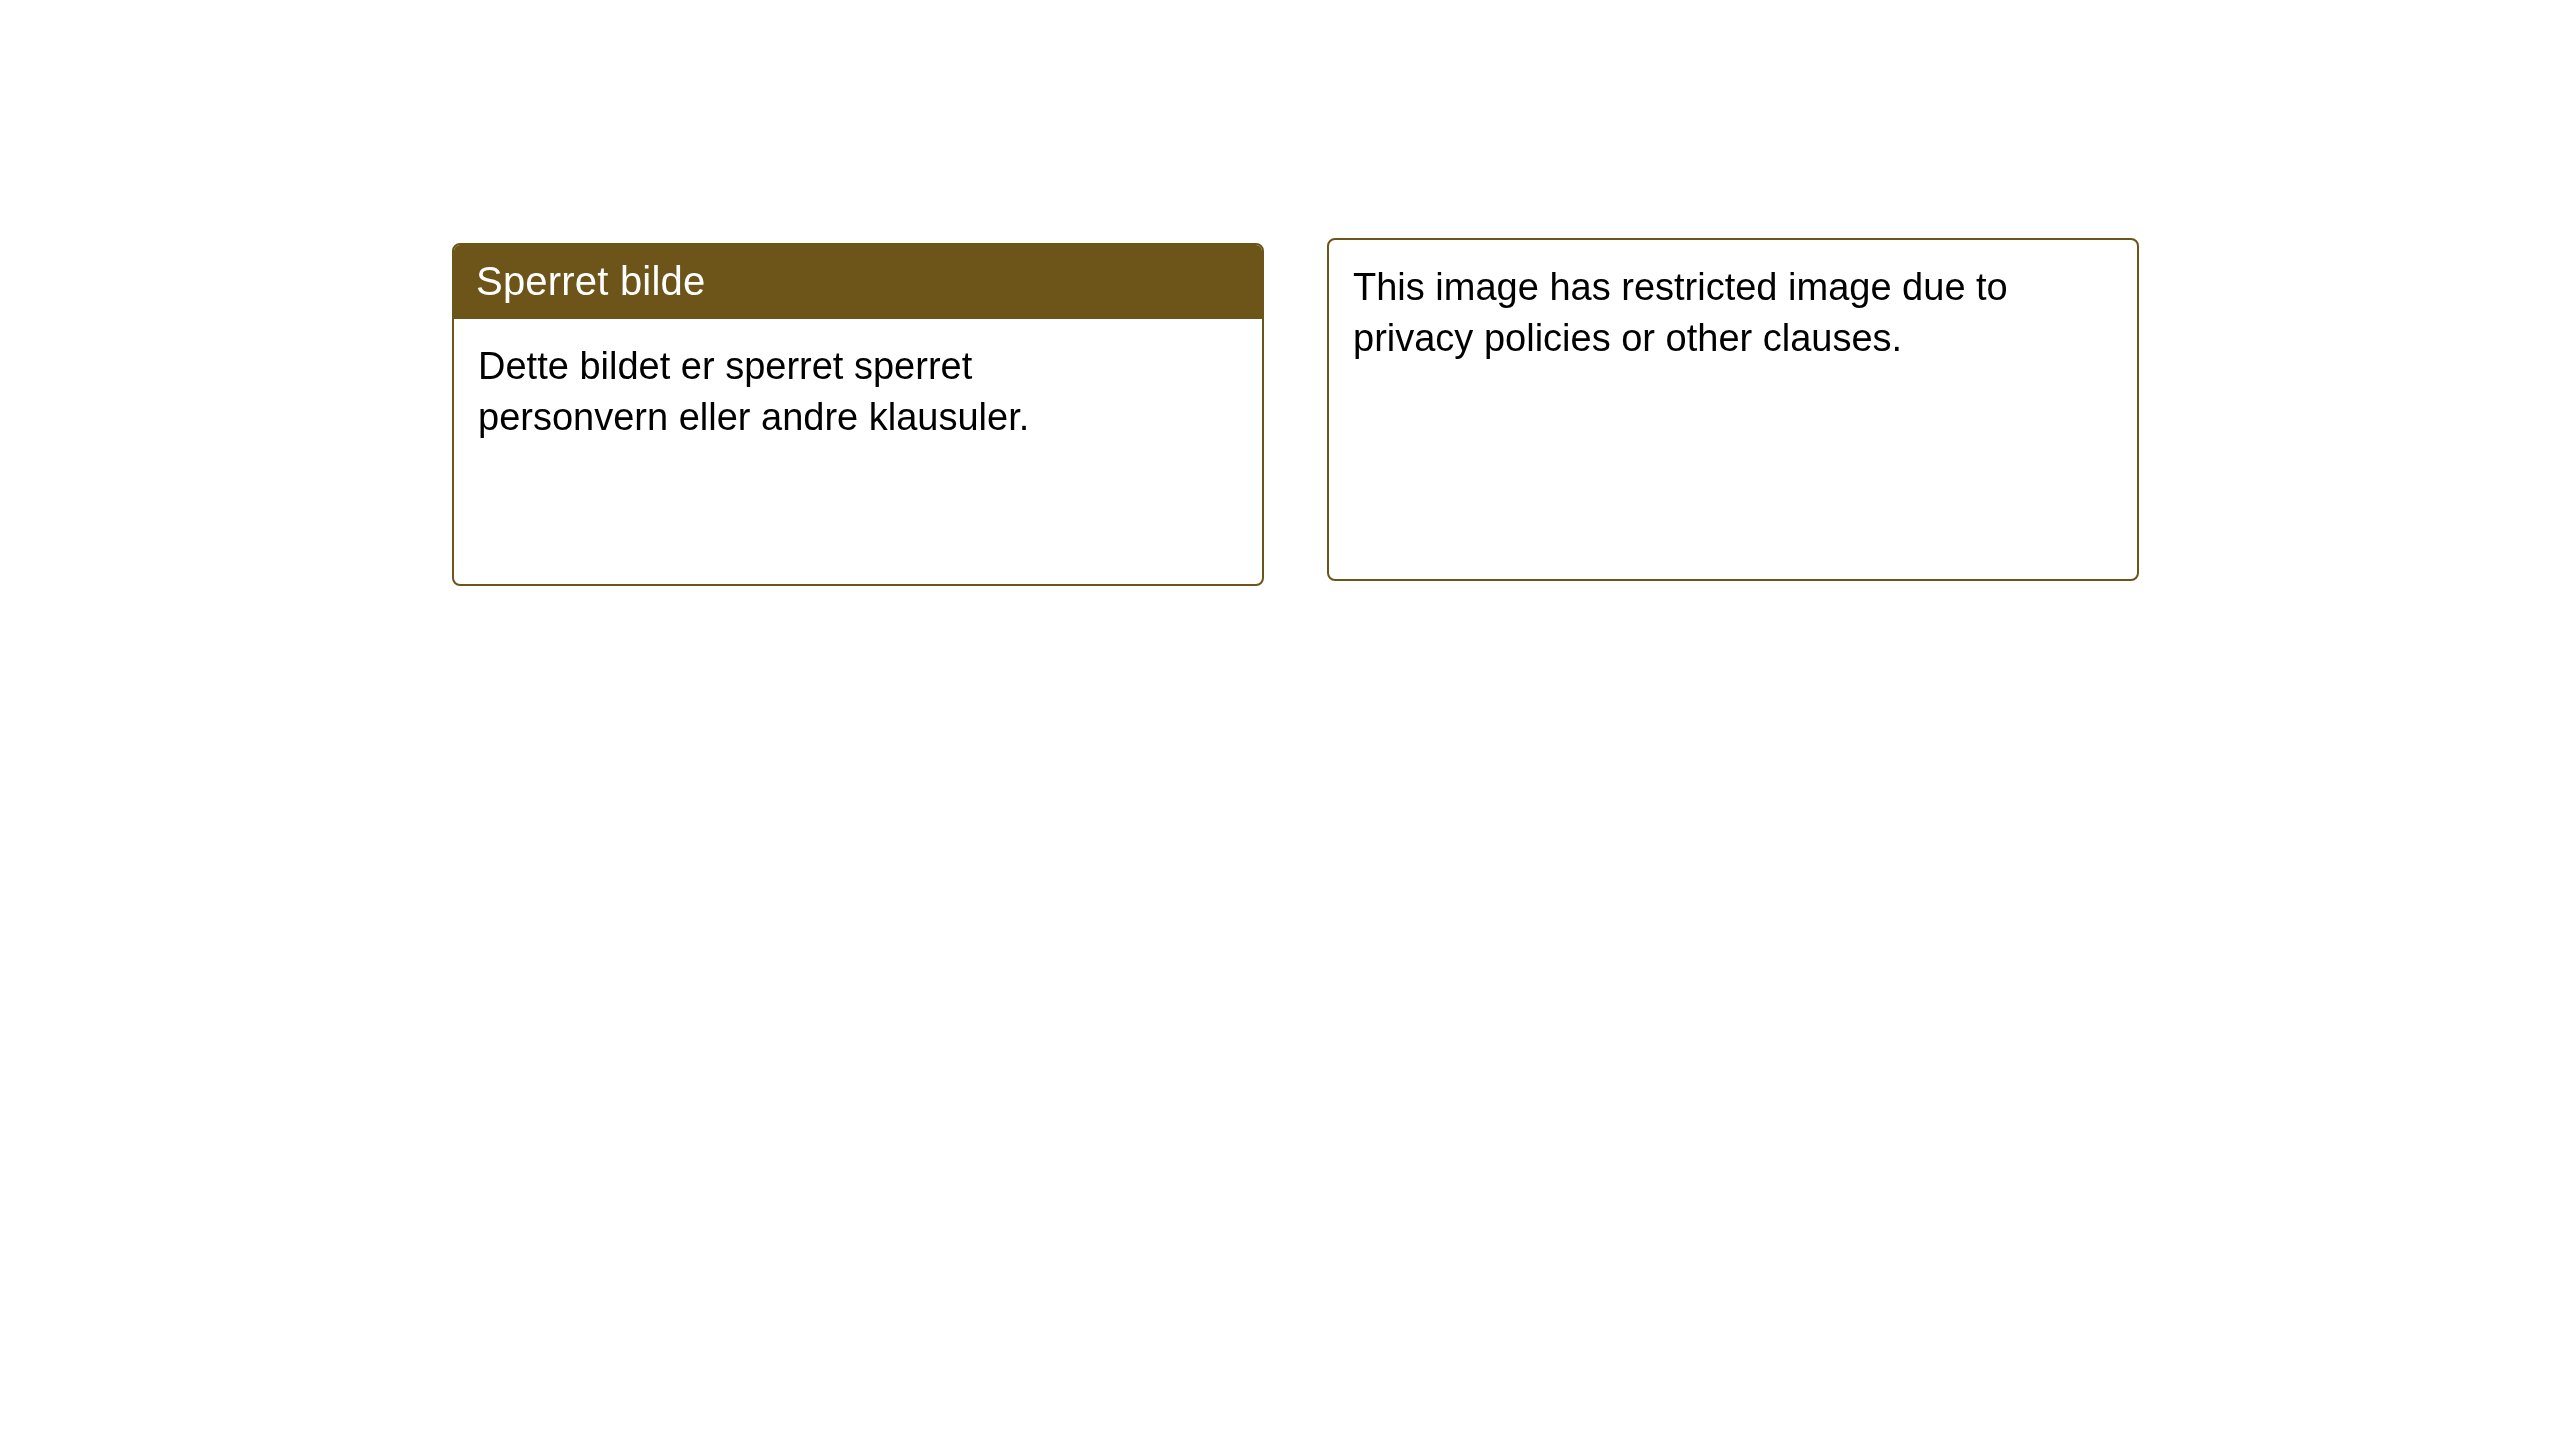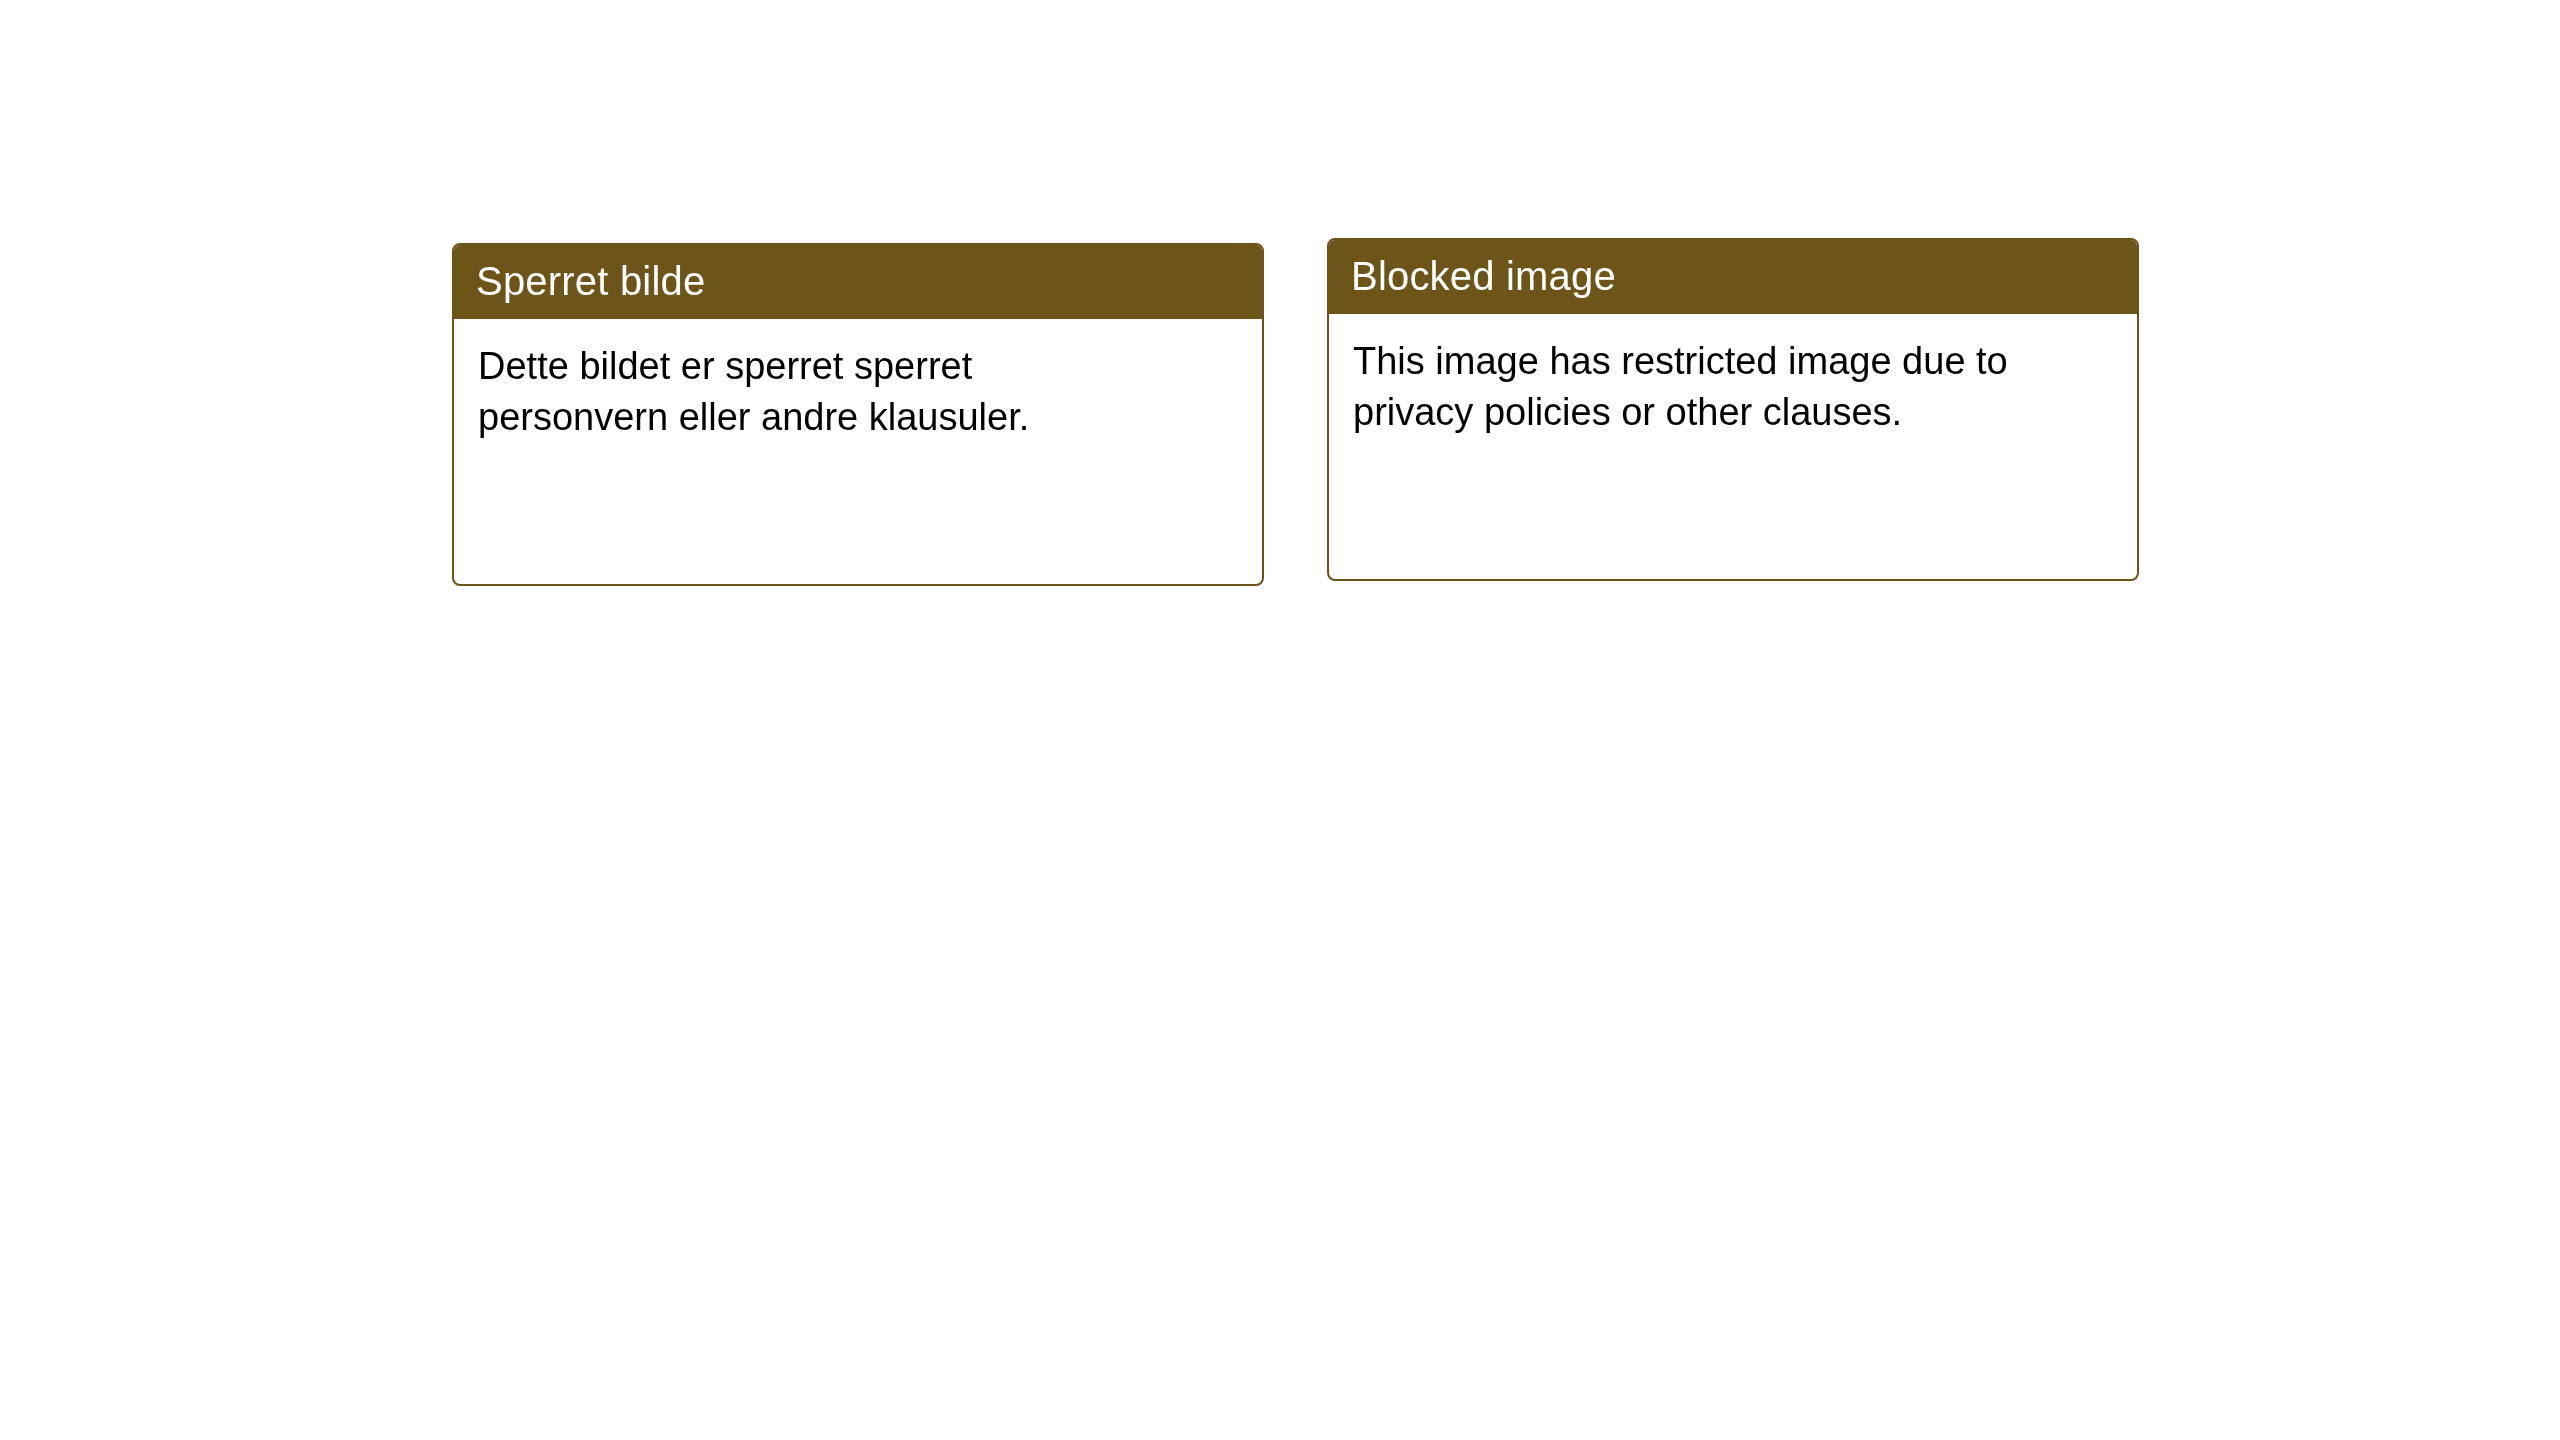--- a/index.html
+++ b/index.html
@@ -64,19 +64,18 @@
 <div class="stage">
 
   <div class="notice-card norwegian">
     <div class="card-header">Sperret bilde</div>
     <div class="card-body">
       <p>Dette bildet er sperret sperret personvern eller andre klausuler.</p>
     </div>
   </div>
 
   <div class="notice-card english">
-    <div class="card-header">Blocked image</div>
     <div class="card-body">
       <p>This image has restricted image due to privacy policies or other clauses.</p>
     </div>
   </div>
 
 </div>
 
 </body></html>

